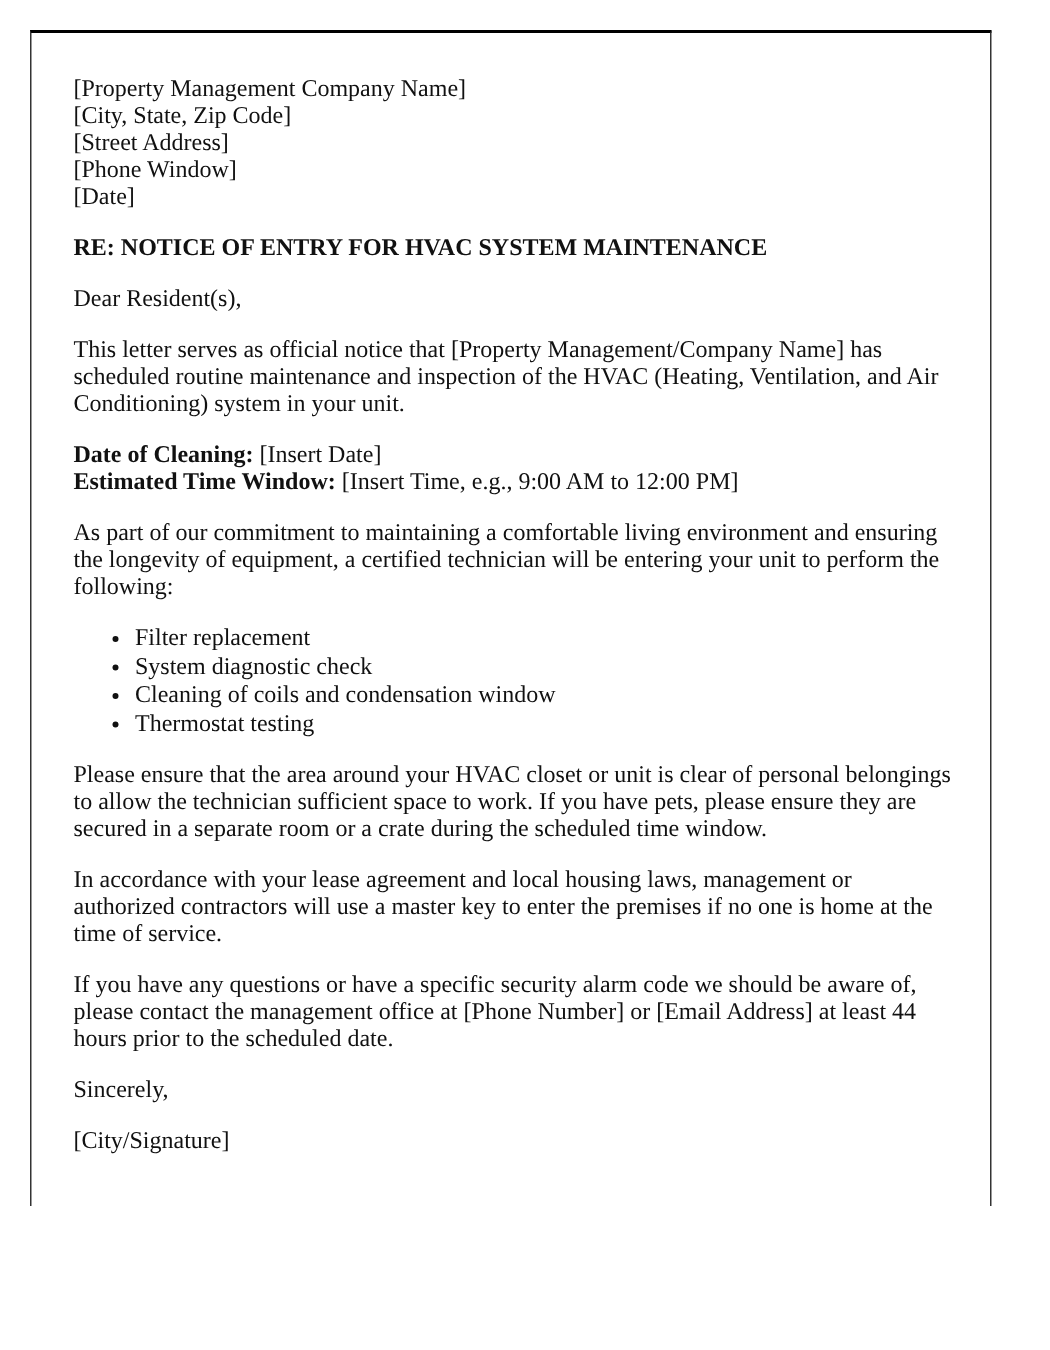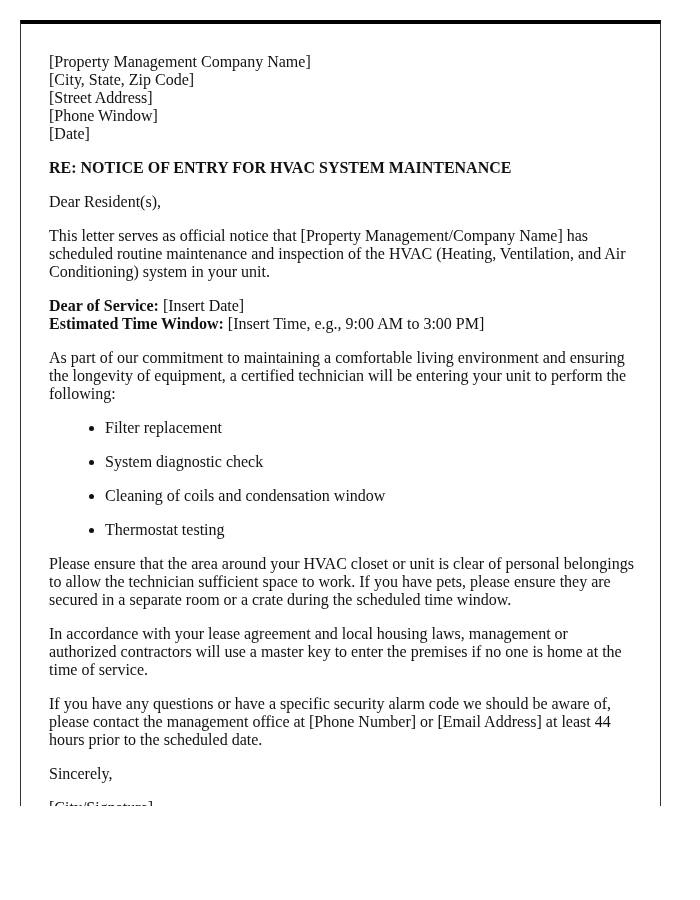--- a/index.html
+++ b/index.html
@@ -16,21 +16,21 @@
       font-size: 16px;
       line-height: 18px;
       color: #111111;
     }
     .page {
       position: absolute;
       left: 20px;
       top: 20px;
       width: 639px;
       height: 782px;
-      border-top: 4px solid #000000;
+      border-top: 2px solid #000000;
       border-left: 1px solid #333333;
       border-right: 1px solid #333333;
       box-sizing: content-box;
       overflow: hidden;
     }
     .content {
       position: absolute;
       left: 28px;
       top: 29px;
       width: 585px;
@@ -49,21 +49,21 @@
     }
     .label {
       font-weight: bold;
     }
     ul {
       margin: 0 0 16px 0;
       padding-left: 40px;
       list-style: disc;
     }
     li {
-      margin: 16px;
+      margin: 1px;
     }
     .service-details p {
       margin: 0;
     }
     .service-details {
       margin-bottom: 16px;
     }
   </style>
 </head>
 <body>
@@ -79,22 +79,22 @@
       <p>[Date]</p>
     </div>
 
     <p class="subject">RE: NOTICE OF ENTRY FOR HVAC SYSTEM MAINTENANCE</p>
 
     <p>Dear Resident(s),</p>
 
     <p>This letter serves as official notice that [Property Management/Company Name] has scheduled routine maintenance and inspection of the HVAC (Heating, Ventilation, and Air Conditioning) system in your unit.</p>
 
     <div class="service-details">
-      <p><span class="label">Dear of Service:</span><span> [Insert Date]</span></p>
-      <p><span class="label">Estimated Time Window:</span><span> [Insert Time, e.g., 9:00 AM to 3:00 PM]</span></p>
+      <p><span class="label">Date of Cleaning:</span><span> [Insert Date]</span></p>
+      <p><span class="label">Estimated Time Window:</span><span> [Insert Time, e.g., 9:00 AM to 12:00 PM]</span></p>
     </div>
 
     <p>As part of our commitment to maintaining a comfortable living environment and ensuring the longevity of equipment, a certified technician will be entering your unit to perform the following:</p>
 
     <ul>
       <li>Filter replacement</li>
       <li>System diagnostic check</li>
       <li>Cleaning of coils and condensation window</li>
       <li>Thermostat testing</li>
     </ul>

